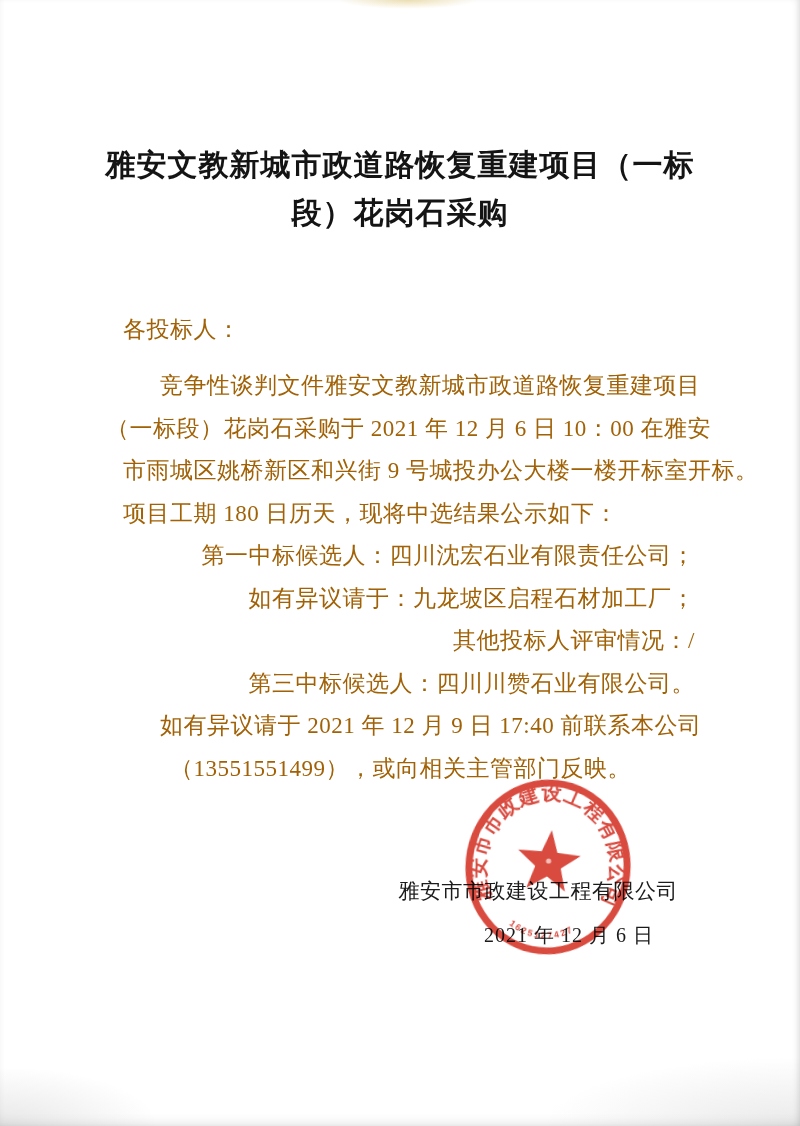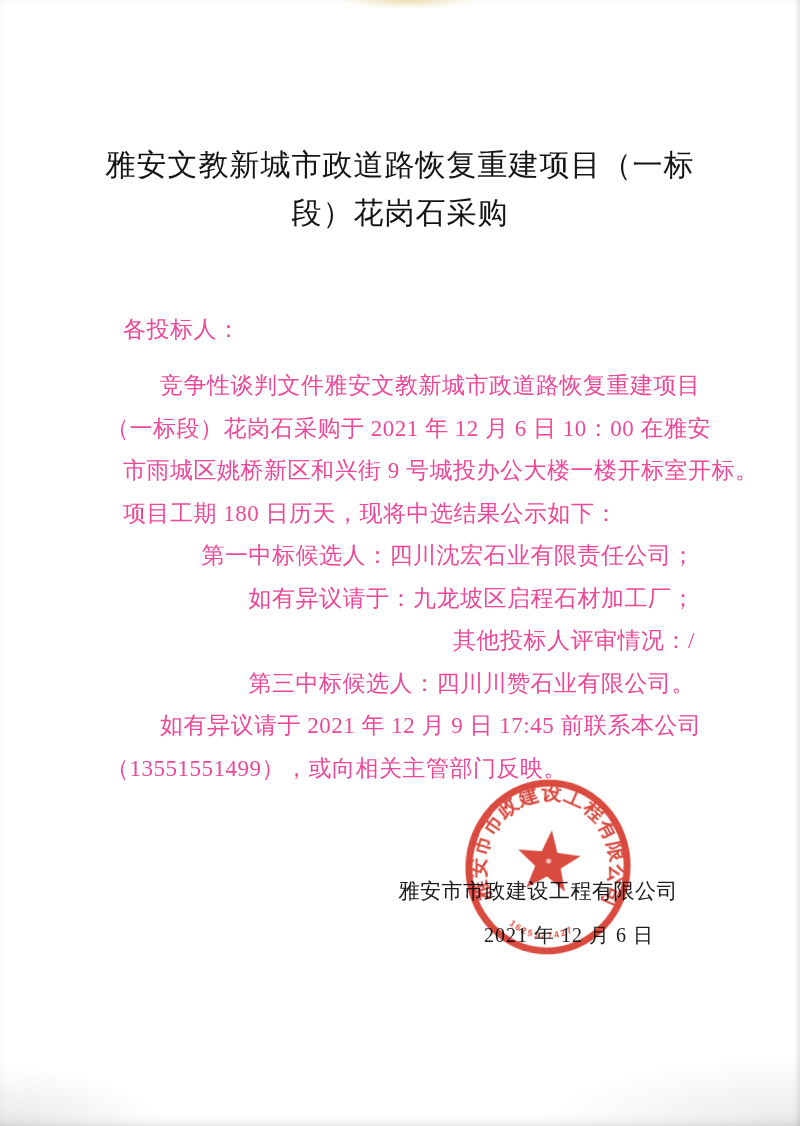--- a/index.html
+++ b/index.html
@@ -30,40 +30,40 @@
   }
   .shade-br{
     position:absolute;right:0;bottom:0;width:260px;height:70px;
     background:radial-gradient(ellipse at right bottom,rgba(120,120,125,.16),rgba(120,120,125,0) 70%);
     pointer-events:none;
   }
   .title{
     position:absolute;top:141px;left:0;width:800px;
     text-align:center;
     font-family:"Liberation Sans", sans-serif;
-    font-weight:normal;
+    font-weight:bold;
     font-size:30px;
     line-height:48px;
     color:#141414;
     letter-spacing:1px;
   }
   .body-text{
     position:absolute;left:123px;top:309px;width:572px;
     font-size:23px;
-    color:#ec4899;
+    color:#a16207;
     letter-spacing:0.5px;
   }
   .body-text .line{
     height:42.5px;
     line-height:42.5px;
     white-space:nowrap;
   }
   .body-text .salutation{margin-bottom:13.5px;}
   .body-text .indent{padding-left:37px;text-align:right;}
-  .body-text .outdent{margin-left:-17px;}
+  .body-text .outdent{margin-left:-17px;text-align:center;}
   .sig-company{
     position:absolute;top:877px;right:122px;
     font-size:21px;color:#1b1b1b;letter-spacing:0.5px;
     white-space:nowrap;
   }
   .sig-date{
     position:absolute;top:922px;right:146px;
     font-size:20px;color:#1b1b1b;letter-spacing:1px;
     white-space:nowrap;
   }
@@ -97,21 +97,21 @@
   <div class="body-text">
     <div class="line salutation">各投标人：</div>
     <div class="line indent">竞争性谈判文件雅安文教新城市政道路恢复重建项目</div>
     <div class="line outdent">（一标段）花岗石采购于 2021 年 12 月 6 日 10：00 在雅安</div>
     <div class="line">市雨城区姚桥新区和兴街 9 号城投办公大楼一楼开标室开标。</div>
     <div class="line">项目工期 180 日历天，现将中选结果公示如下：</div>
     <div class="line indent">第一中标候选人：四川沈宏石业有限责任公司；</div>
     <div class="line indent">如有异议请于：九龙坡区启程石材加工厂；</div>
     <div class="line indent">其他投标人评审情况：/</div>
     <div class="line indent">第三中标候选人：四川川赞石业有限公司。</div>
-    <div class="line indent">如有异议请于 2021 年 12 月 9 日 17:45 前联系本公司</div>
+    <div class="line indent">如有异议请于 2021 年 12 月 9 日 17:40 前联系本公司</div>
     <div class="line outdent">（13551551499），或向相关主管部门反映。</div>
   </div>
 
   <div class="sig-company">雅安市市政建设工程有限公司</div>
   <div class="sig-date">2021 年 12 月 6 日</div>
 
   <svg class="seal" viewBox="0 0 178 182" xmlns="http://www.w3.org/2000/svg">
     <defs>
       <path id="arcTop" d="M 37 130 A 63 68 0 1 1 141 130" fill="none"></path>
       <path id="arcBottom" d="M 52 149 A 60 64 0 0 0 126 149" fill="none"></path>

